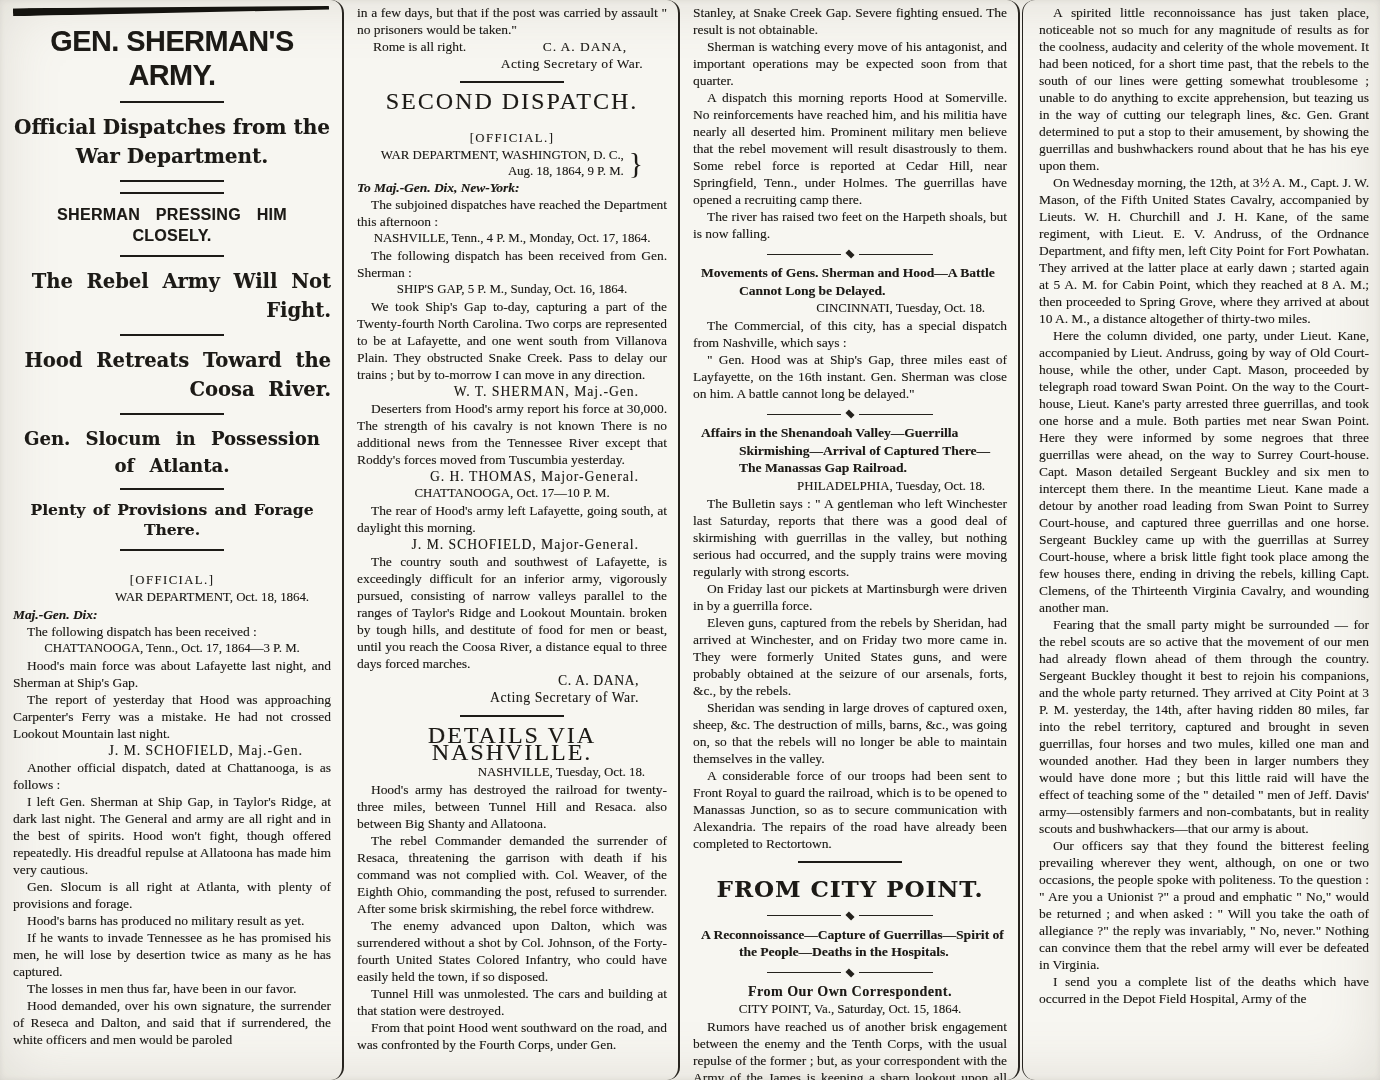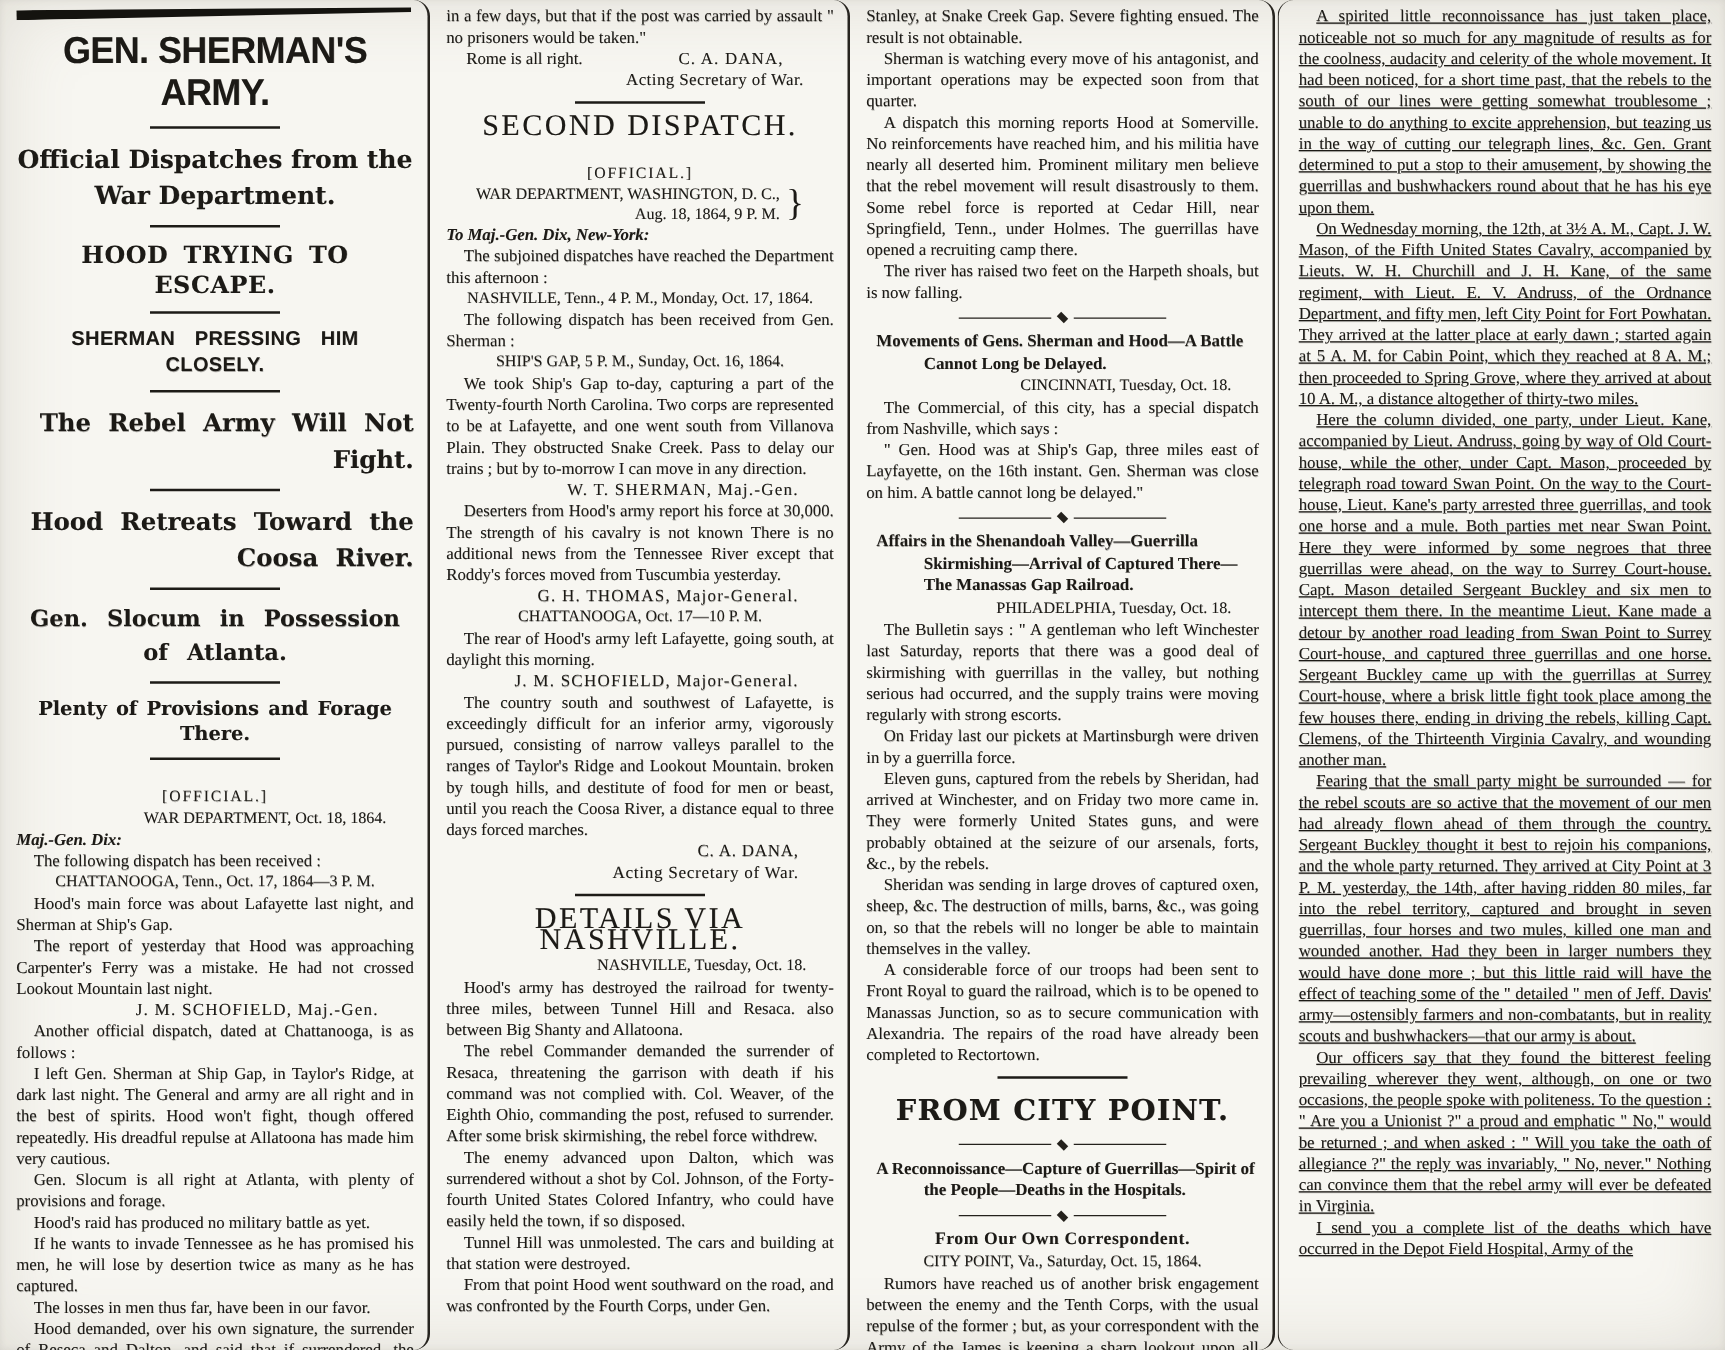--- a/index.html
+++ b/index.html
@@ -22,21 +22,21 @@
     height:100%;
   }
   .col{
     padding:4px 11px 0 13px;
     overflow:hidden;
     border-right:2px solid #27241f;
     text-align:justify;
     border-radius:13px;
   }
   .col:last-child{border-right:none;border-left:1px solid #27241f;margin-left:2px;}
-  .col:last-child{padding-left:16px;text-decoration:underline;}
+  .col:last-child{padding-left:16px;}
 
   
   .b-bar{height:8px;background:#14130f;clip-path:polygon(0 0,100% 28%,100% 72%,0 100%);
          transform:rotate(-0.8deg);margin:2px 2px 10px 0;}
   .b-hl1{font-family:"Liberation Sans",sans-serif;font-weight:700;font-size:30px;line-height:34px;
          letter-spacing:-0.5px;text-align:center;transform:scaleX(.96);margin-top:2px;}
   .b-sep{width:104px;margin:9px auto;border-top:2px solid #1d1b17;height:1px;}
   .b-deck,.b-deck2,.b-deck3,.b-deck4,.b-caps1{
     font-family:"DejaVu Serif",serif;font-weight:700;text-align:center;}
   .b-deck {font-size:20px;line-height:29px;}
@@ -76,21 +76,20 @@
 <body>
 
 <div class="page">
   <div class="cols">
       <section class="col">
         <div class="b-bar"></div>
         <div class="b-hl1">GEN. SHERMAN'S ARMY.</div>
         <div class="b-sep"></div>
         <div class="b-deck">Official Dispatches from the War Department.</div>
         <div class="b-sep"></div>
-        <div class="b-caps1">HOOD TRYING TO ESCAPE.</div>
         <div class="b-sep"></div>
         <div class="b-caps2">SHERMAN PRESSING HIM CLOSELY.</div>
         <div class="b-sep"></div>
         <div class="b-deck2">The Rebel Army Will Not Fight.</div>
         <div class="b-sep"></div>
         <div class="b-deck2">Hood Retreats Toward the Coosa River.</div>
         <div class="b-sep"></div>
         <div class="b-deck3">Gen. Slocum in Possession of Atlanta.</div>
         <div class="b-sep"></div>
         <div class="b-deck4">Plenty of Provisions and Forage There.</div>
@@ -99,21 +98,21 @@
         <div class="b-dl a-r">WAR DEPARTMENT, Oct. 18, 1864.</div>
         <div class="b-it">Maj.-Gen. Dix:</div>
         <div class="b-p">The following dispatch has been received :</div>
         <div class="b-dl a-c">CHATTANOOGA, Tenn., Oct. 17, 1864—3 P. M.</div>
         <div class="b-p">Hood's main force was about Lafayette last night, and Sherman at Ship's Gap.</div>
         <div class="b-p">The report of yesterday that Hood was approaching Carpenter's Ferry was a mistake.  He had not crossed Lookout Mountain last night.</div>
         <div class="b-sig">J. M. SCHOFIELD, Maj.-Gen.</div>
         <div class="b-p">Another official dispatch, dated at Chattanooga, is as follows :</div>
         <div class="b-p">I left Gen. Sherman at Ship Gap, in Taylor's Ridge, at dark last night.  The General and army are all right and in the best of spirits.  Hood won't fight, though offered repeatedly.  His dreadful repulse at Allatoona has made him very cautious.</div>
         <div class="b-p">Gen. Slocum is all right at Atlanta, with plenty of provisions and forage.</div>
-        <div class="b-p">Hood's raid has produced no military battle as yet.</div>
+        <div class="b-p">Hood's barns has produced no military result as yet.</div>
         <div class="b-p">If he wants to invade Tennessee as he has promised his men, he will lose by desertion twice as many as he has captured.</div>
         <div class="b-p">The losses in men thus far, have been in our favor.</div>
         <div class="b-p">Hood demanded, over his own signature, the surrender of Reseca and Dalton, and said that if surrendered, the white officers and men would be paroled</div>
       </section>
       <section class="col">
         <div class="b-p0">in a few days, but that if the post was carried by assault " no prisoners would be taken."</div>
         <div class="b-split">
           <span>Rome is all right.</span>
           <span class="rt">C. A. DANA,</span>
         </div>

